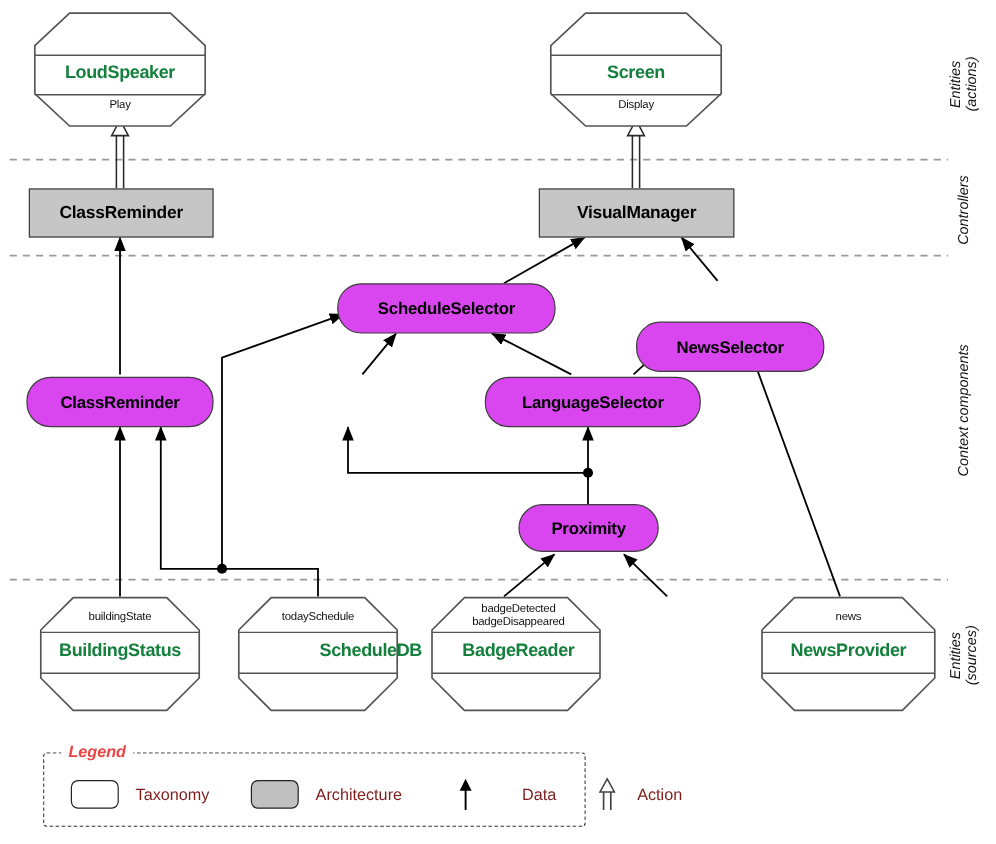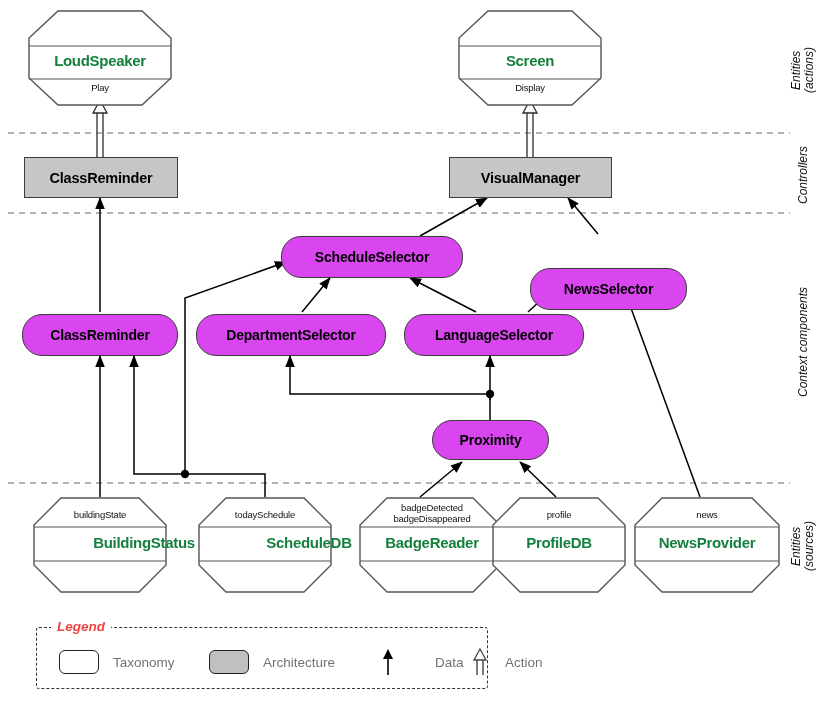--- a/index.html
+++ b/index.html
@@ -28,21 +28,21 @@
 
   
   #legend{position:absolute;left:36px;top:627px;width:452px;height:62px;
           border:1.6px dashed #333;border-radius:3px;box-sizing:border-box;}
   #legend-title{position:absolute;left:14px;top:-9px;background:#fff;padding:0 6px;
                 font-size:13.5px;font-style:italic;font-weight:bold;color:#ef4444;}
   .lg-item{position:absolute;top:22px;display:flex;align-items:center;height:24px;}
   .lg-sw{width:40px;height:24px;border:1.5px solid #222;border-radius:6px;box-sizing:border-box;}
   .lg-sw.white{background:#fff;}
   .lg-sw.gray{background:#c0c0c0;}
-  .lg-txt{font-size:13.5px;color:#737373;margin-left:14px;white-space:nowrap;}
+  .lg-txt{font-size:13.5px;color:#7f1d1d;margin-left:14px;white-space:nowrap;}
   .lg-ar{width:22px;height:28px;}
 </style>
 </head>
 <body>
 
 <div id="stage">
 
   <svg id="wires" viewBox="0 0 830 703">
     <defs>
       <marker id="ah" markerWidth="9" markerHeight="9" refX="7.4" refY="3.2" orient="auto">
@@ -134,39 +134,36 @@
   <div class="node comp" style="left:281px;top:236px;width:182px;height:42px;">
     <span class="lbl">ScheduleSelector</span>
   </div>
   <div class="node comp" style="left:530px;top:236px;width:157px;height:42px;margin-top:32px;">
     <span class="lbl">NewsSelector</span>
   </div>
 
   <div class="node comp" style="left:22px;top:314px;width:156px;height:42px;">
     <span class="lbl">ClassReminder</span>
   </div>
-  <div class="node comp" style="left:196px;top:314px;width:190px;height:42px;">
-    <span class="lbl">DepartmentSelector</span>
-  </div>
   <div class="node comp" style="left:404px;top:314px;width:180px;height:42px;">
     <span class="lbl">LanguageSelector</span>
   </div>
 
   <div class="node comp" style="left:432px;top:420px;width:117px;height:40px;">
     <span class="lbl">Proximity</span>
   </div>
 
   <div class="oct" style="left:33px;top:497px;width:134px;height:96px;">
     <svg width="134" height="96" viewBox="0 0 134 96">
       <polygon points="28,1 106,1 133,28 133,68 106,95 28,95 1,68 1,28" fill="#fff" stroke="#555" stroke-width="1.4"></polygon>
       <line x1="1" y1="30" x2="133" y2="30" stroke="#555" stroke-width="1.2"></line>
       <line x1="1" y1="64" x2="133" y2="64" stroke="#555" stroke-width="1.2"></line>
     </svg>
     <div class="ev" style="top:13px;">buildingState</div>
-    <div class="nm" style="top:37px;padding-left:44px;">BuildingStatus</div>
+    <div class="nm" style="top:37px;">BuildingStatus</div>
   </div>
 
   <div class="oct" style="left:198px;top:497px;width:134px;height:96px;">
     <svg width="134" height="96" viewBox="0 0 134 96">
       <polygon points="28,1 106,1 133,28 133,68 106,95 28,95 1,68 1,28" fill="#fff" stroke="#555" stroke-width="1.4"></polygon>
       <line x1="1" y1="30" x2="133" y2="30" stroke="#555" stroke-width="1.2"></line>
       <line x1="1" y1="64" x2="133" y2="64" stroke="#555" stroke-width="1.2"></line>
     </svg>
     <div class="ev" style="top:13px;">todaySchedule</div>
     <div class="nm" style="top:37px;padding-left:44px;">ScheduleDB</div>
@@ -176,29 +173,20 @@
     <svg width="142" height="96" viewBox="0 0 142 96">
       <polygon points="28,1 114,1 141,28 141,68 114,95 28,95 1,68 1,28" fill="#fff" stroke="#555" stroke-width="1.4"></polygon>
       <line x1="1" y1="30" x2="141" y2="30" stroke="#555" stroke-width="1.2"></line>
       <line x1="1" y1="64" x2="141" y2="64" stroke="#555" stroke-width="1.2"></line>
     </svg>
     <div class="ev" style="top:6px;">badgeDetected</div>
     <div class="ev" style="top:17px;">badgeDisappeared</div>
     <div class="nm" style="top:37px;">BadgeReader</div>
   </div>
 
-  <div class="oct" style="left:492px;top:497px;width:134px;height:96px;">
-    <svg width="134" height="96" viewBox="0 0 134 96">
-      <polygon points="28,1 106,1 133,28 133,68 106,95 28,95 1,68 1,28" fill="#fff" stroke="#555" stroke-width="1.4"></polygon>
-      <line x1="1" y1="30" x2="133" y2="30" stroke="#555" stroke-width="1.2"></line>
-      <line x1="1" y1="64" x2="133" y2="64" stroke="#555" stroke-width="1.2"></line>
-    </svg>
-    <div class="ev" style="top:13px;">profile</div>
-    <div class="nm" style="top:37px;">ProfileDB</div>
-  </div>
 
   <div class="oct" style="left:634px;top:497px;width:146px;height:96px;">
     <svg width="146" height="96" viewBox="0 0 146 96">
       <polygon points="28,1 118,1 145,28 145,68 118,95 28,95 1,68 1,28" fill="#fff" stroke="#555" stroke-width="1.4"></polygon>
       <line x1="1" y1="30" x2="145" y2="30" stroke="#555" stroke-width="1.2"></line>
       <line x1="1" y1="64" x2="145" y2="64" stroke="#555" stroke-width="1.2"></line>
     </svg>
     <div class="ev" style="top:13px;">news</div>
     <div class="nm" style="top:37px;">NewsProvider</div>
   </div>
@@ -224,21 +212,21 @@
     </div>
 
     <div class="lg-item" style="left:340px;gap:22px;">
       <svg class="lg-ar" viewBox="0 0 22 28">
         <path d="M11,27 L11,7" stroke="#000" stroke-width="1.6" fill="none"></path>
         <path d="M11,1 L6,11 L16,11 Z" fill="#000"></path>
       </svg>
       <span class="lg-txt">Data</span>
     </div>
 
-    <div class="lg-item" style="left:432px;text-align:center;">
+    <div class="lg-item" style="left:458px;text-align:center;">
       <svg class="lg-ar" viewBox="0 0 22 28">
         <path d="M8,27 L8,9 M14,27 L14,9" stroke="#444" stroke-width="1.4" fill="none"></path>
         <path d="M11,1 L5,12 L17,12 Z" fill="#fff" stroke="#444" stroke-width="1.3"></path>
       </svg>
       <span class="lg-txt">Action</span>
     </div>
   </div>
 
 </div>
 

